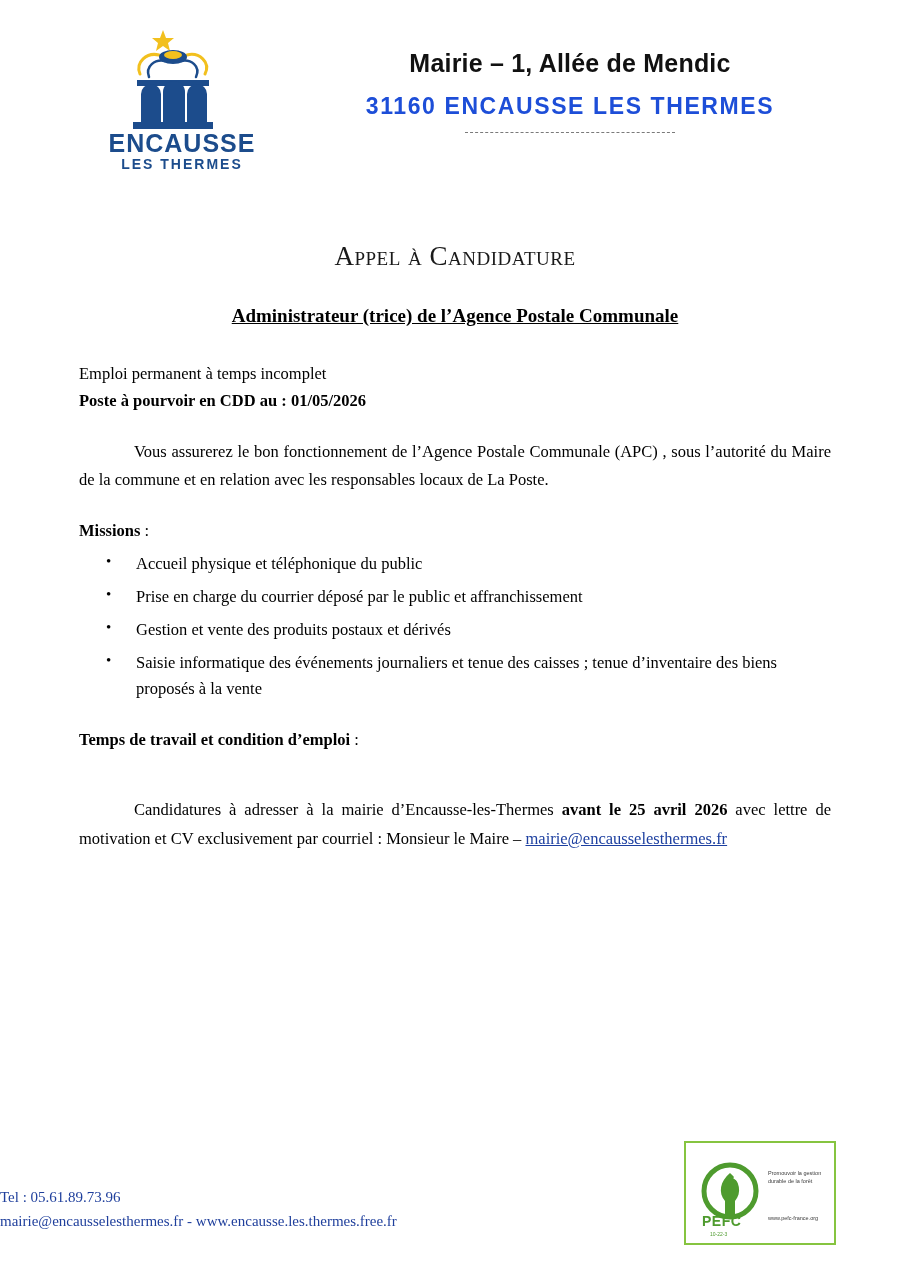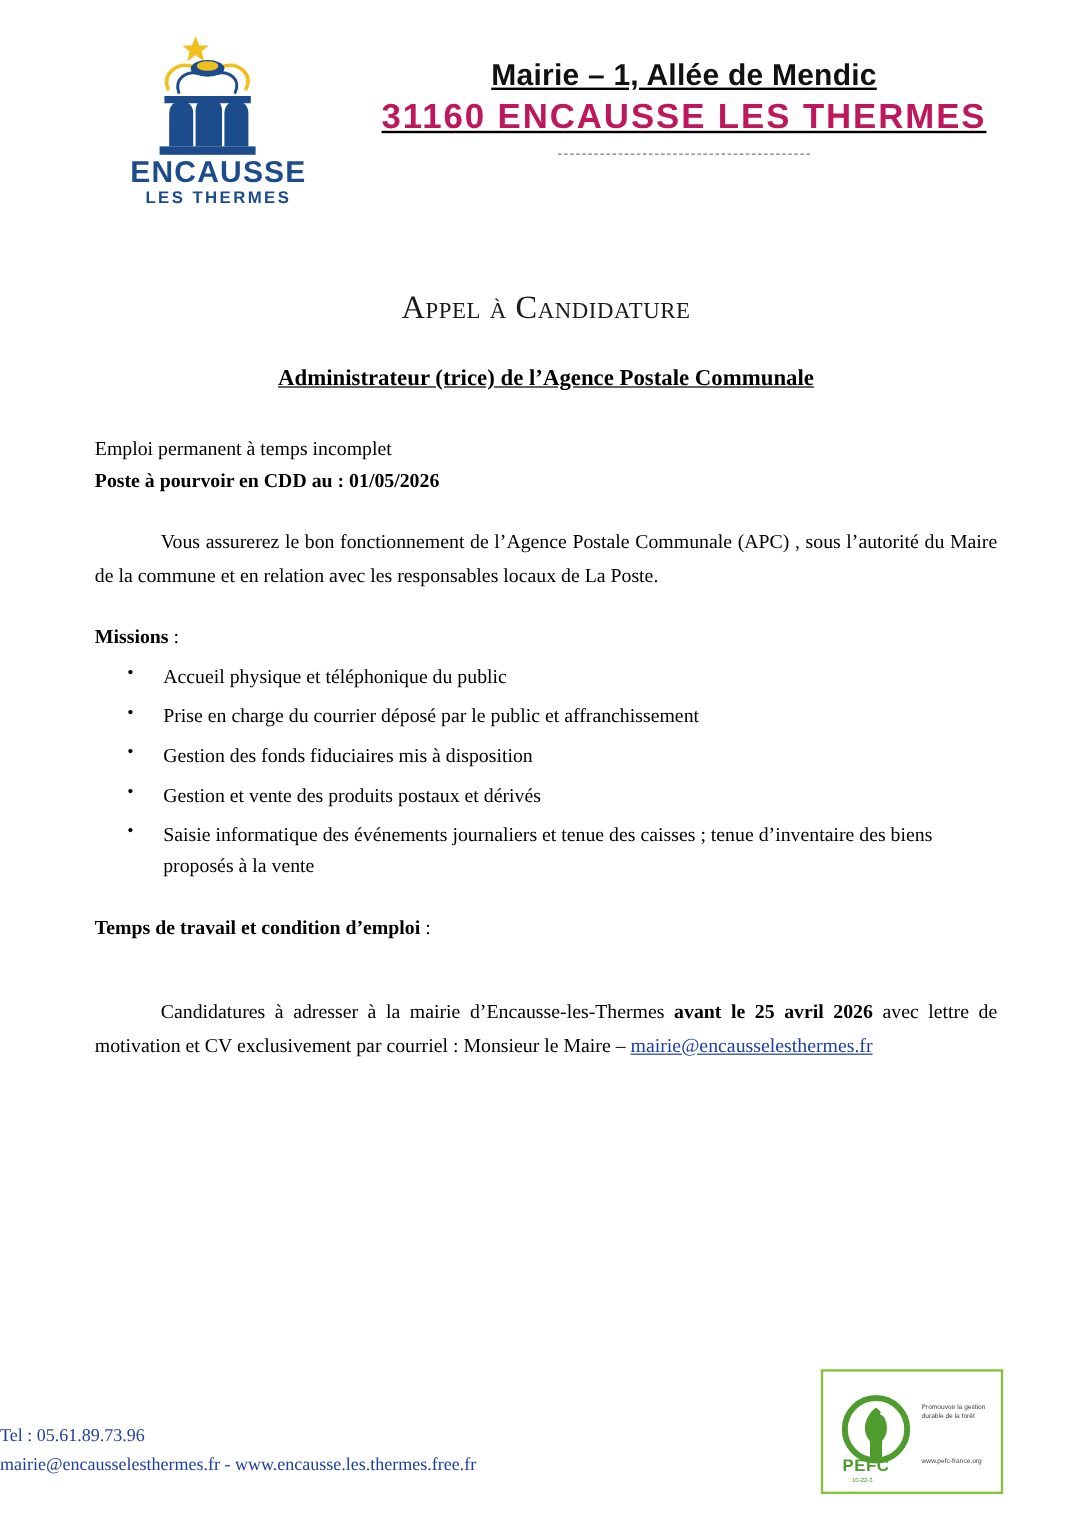--- a/index.html
+++ b/index.html
@@ -38,38 +38,37 @@
     height: 150px;
   }
   .logo-svg { display: block; }
 
   .header-text {
     position: absolute;
     left: 290px;
     top: 48px;
     width: 560px;
     text-align: center;
-    text-decoration: underline;
   }
   .header-line1 {
     font-family: "Liberation Sans", sans-serif;
     font-weight: bold;
     font-size: 25px;
     letter-spacing: 0.2px;
     color: #111;
     line-height: 1.25;
   }
   .header-line2 {
     font-family: "Liberation Sans", sans-serif;
     font-weight: bold;
-    font-size: 29px;
+    font-size: 23px;
     letter-spacing: 1.6px;
-    color: #be185d;
+    color: #1d4ed8;
     line-height: 1.35;
-    margin-top: 0;
+    margin-top: 12px;
   }
   .header-rule {
     margin: 10px auto 0 auto;
     width: 210px;
     border-top: 1px dashed #7a7a7a;
     height: 0;
   }
 
   
   .content {
@@ -275,21 +274,20 @@
       <div class="line-bold">Poste à pourvoir en CDD au : 01/05/2026</div>
     </div>
 
     <div class="para">Vous assurerez le bon fonctionnement de l’Agence Postale Communale (APC) , sous l’autorité du Maire de la commune et en relation avec les responsables locaux de La Poste.</div>
 
     <div class="section-head"><span>Missions</span><span class="normal"> :</span></div>
 
     <ul class="bullets">
       <li><span>Accueil physique et téléphonique du public</span></li>
       <li><span>Prise en charge du courrier déposé par le public et affranchissement</span></li>
-      <li><span>Gestion des fonds fiduciaires mis à disposition</span></li>
       <li><span>Gestion et vente des produits postaux et dérivés</span></li>
       <li><span>Saisie informatique des événements journaliers et tenue des caisses ; tenue d’inventaire des biens proposés à la vente</span></li>
     </ul>
 
     <div class="section-head"><span>Temps de travail et condition d’emploi</span><span class="normal"> :</span></div>
 
 
     <div class="closing"><span>Candidatures à adresser à la mairie d’Encausse-les-Thermes </span><b>avant le 25 avril 2026</b><span> avec lettre de motivation et CV exclusivement par courriel : Monsieur le Maire – </span><a class="mail-link" href="#">mairie@encausselesthermes.fr</a></div>
 
   </div>

